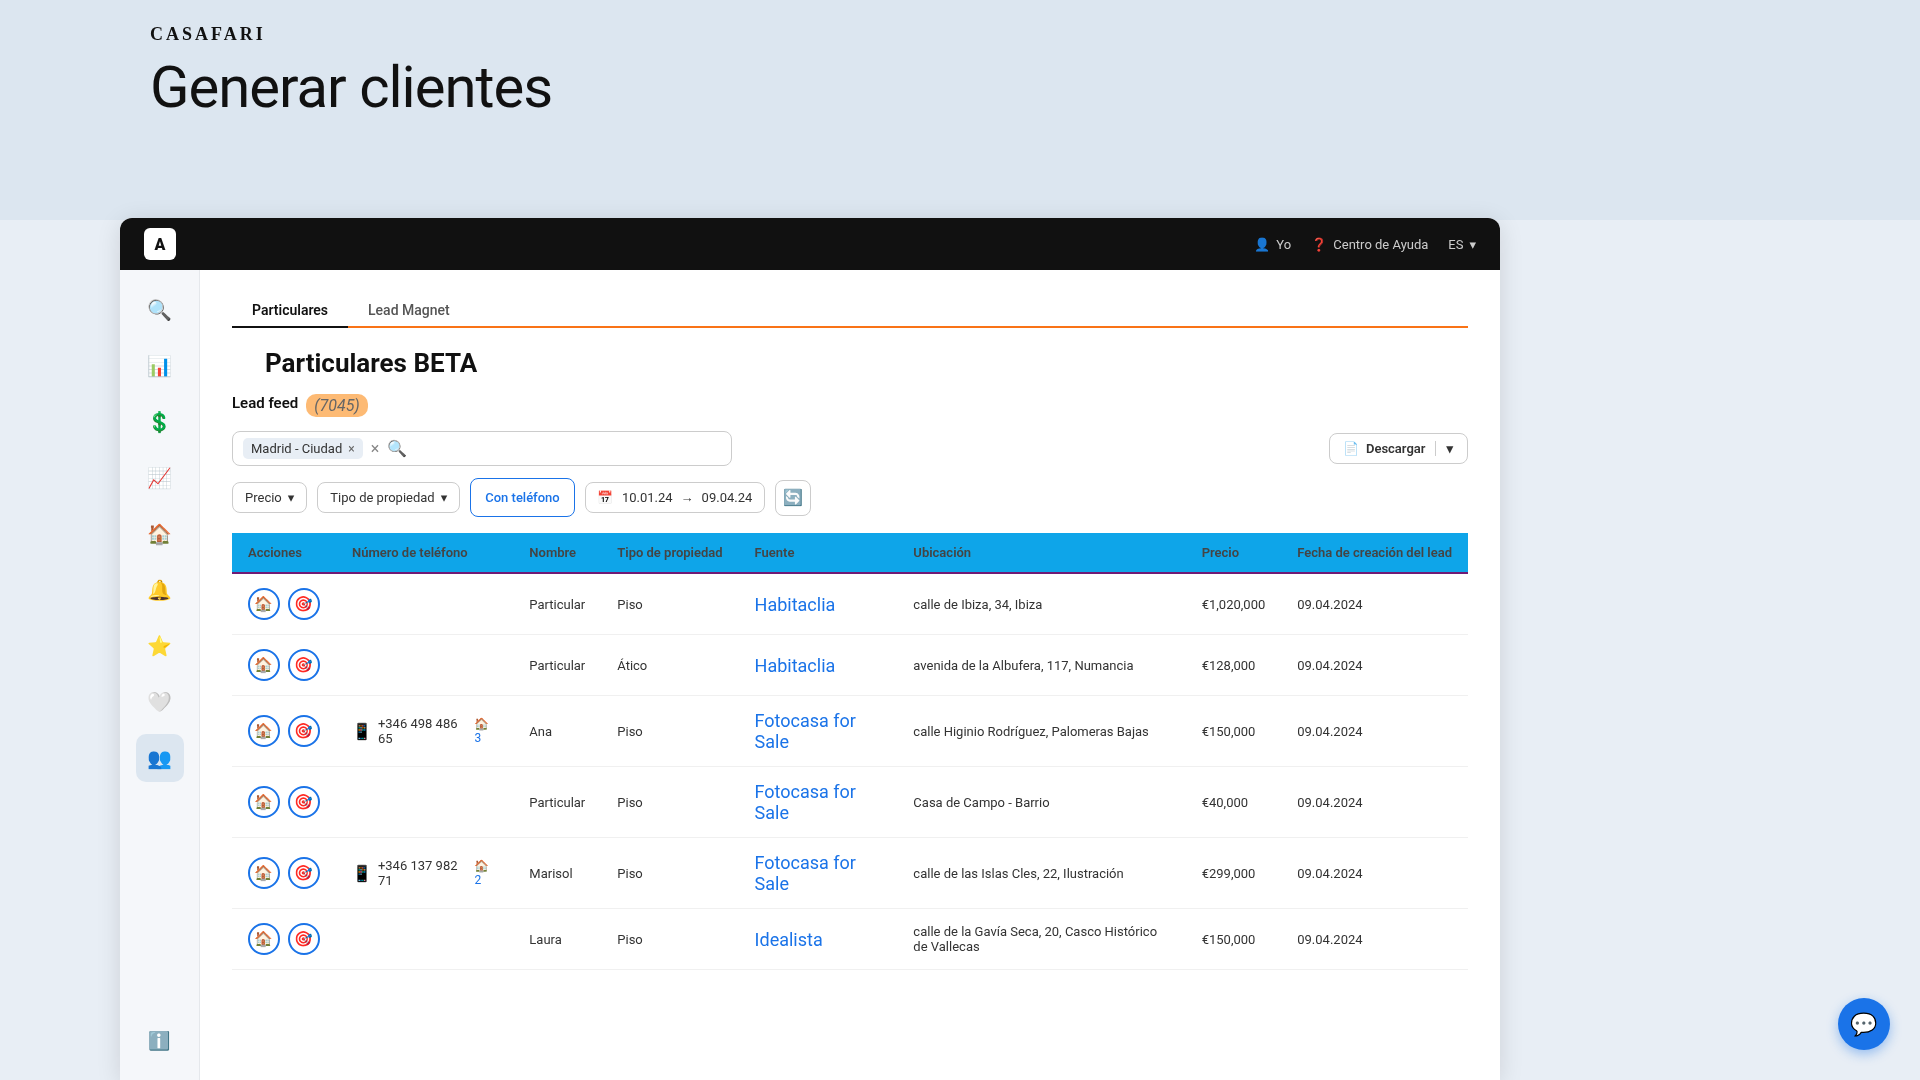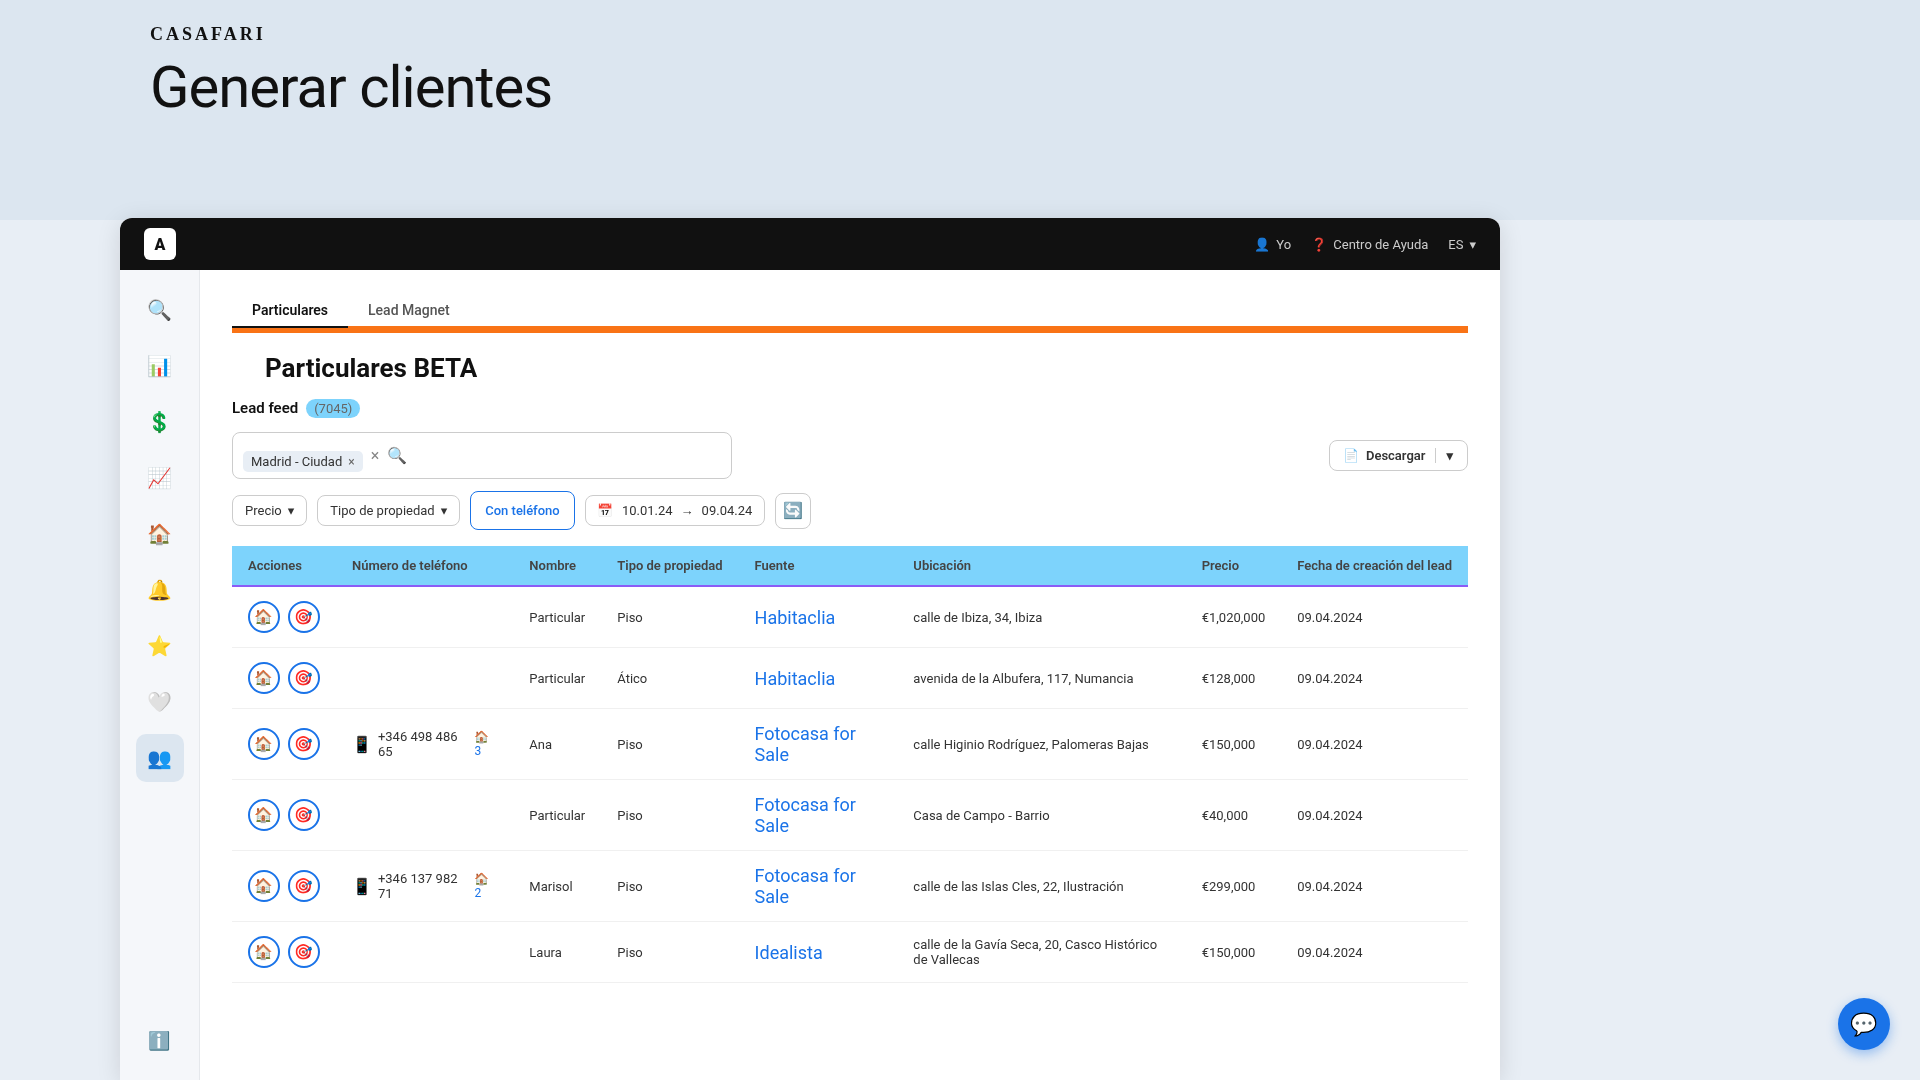--- a/index.html
+++ b/index.html
@@ -146,21 +146,21 @@
       flex: 1;
       overflow-y: auto;
       padding: 24px 32px;
       background: #fff;
     }
 
     
     .tabs {
       display: flex;
       gap: 0;
-      border-bottom: 7px solid #f97316;
+      border-bottom: 2px solid #f97316;
       margin-bottom: 20px;
     }
     .tab {
       padding: 8px 20px;
       font-size: 14px;
       font-weight: 500;
       color: #555;
       cursor: pointer;
       border-bottom: 2px solid transparent;
       margin-bottom: -2px;
@@ -186,25 +186,26 @@
       align-items: flex-start;
       gap: 8px;
       margin-bottom: 14px;
     }
     .lead-feed-title {
       font-size: 15px;
       font-weight: 600;
       color: #111;
     }
     .lead-feed-count {
-      font-size: 13px;
+      font-size: 16px;
       color: #666;
-      background: #7dd3fc;
+      background: #fdba74;
       border-radius: 10px;
       padding: 2px 8px;
+      font-style: italic;
     }
 
     
     .search-row {
       display: flex;
       align-items: center;
       gap: 8px;
       margin-bottom: 12px;
     }
     .search-box {
@@ -221,21 +222,20 @@
     .filter-tag {
       display: flex;
       align-items: center;
       gap: 6px;
       background: #e8eef5;
       border-radius: 5px;
       padding: 3px 8px;
       font-size: 13px;
       color: #333;
       white-space: nowrap;
-      margin-top: 12px;
     }
     .filter-tag-close {
       cursor: pointer;
       color: #666;
       font-size: 12px;
     }
     .search-clear {
       color: #888;
       cursor: pointer;
       font-size: 16px;
@@ -323,22 +323,22 @@
       color: #555;
     }
 
     
     .data-table {
       width: 100%;
       border-collapse: collapse;
       font-size: 13px;
     }
     .data-table thead tr {
-      background: #7dd3fc;
-      border-bottom: 2px solid #8b5cf6;
+      background: #0ea5e9;
+      border-bottom: 2px solid #701a75;
     }
     .data-table th {
       padding: 12px 16px;
       text-align: left;
       font-weight: 600;
       color: #444;
       font-size: 13px;
       white-space: nowrap;
     }
     .data-table tbody tr {

